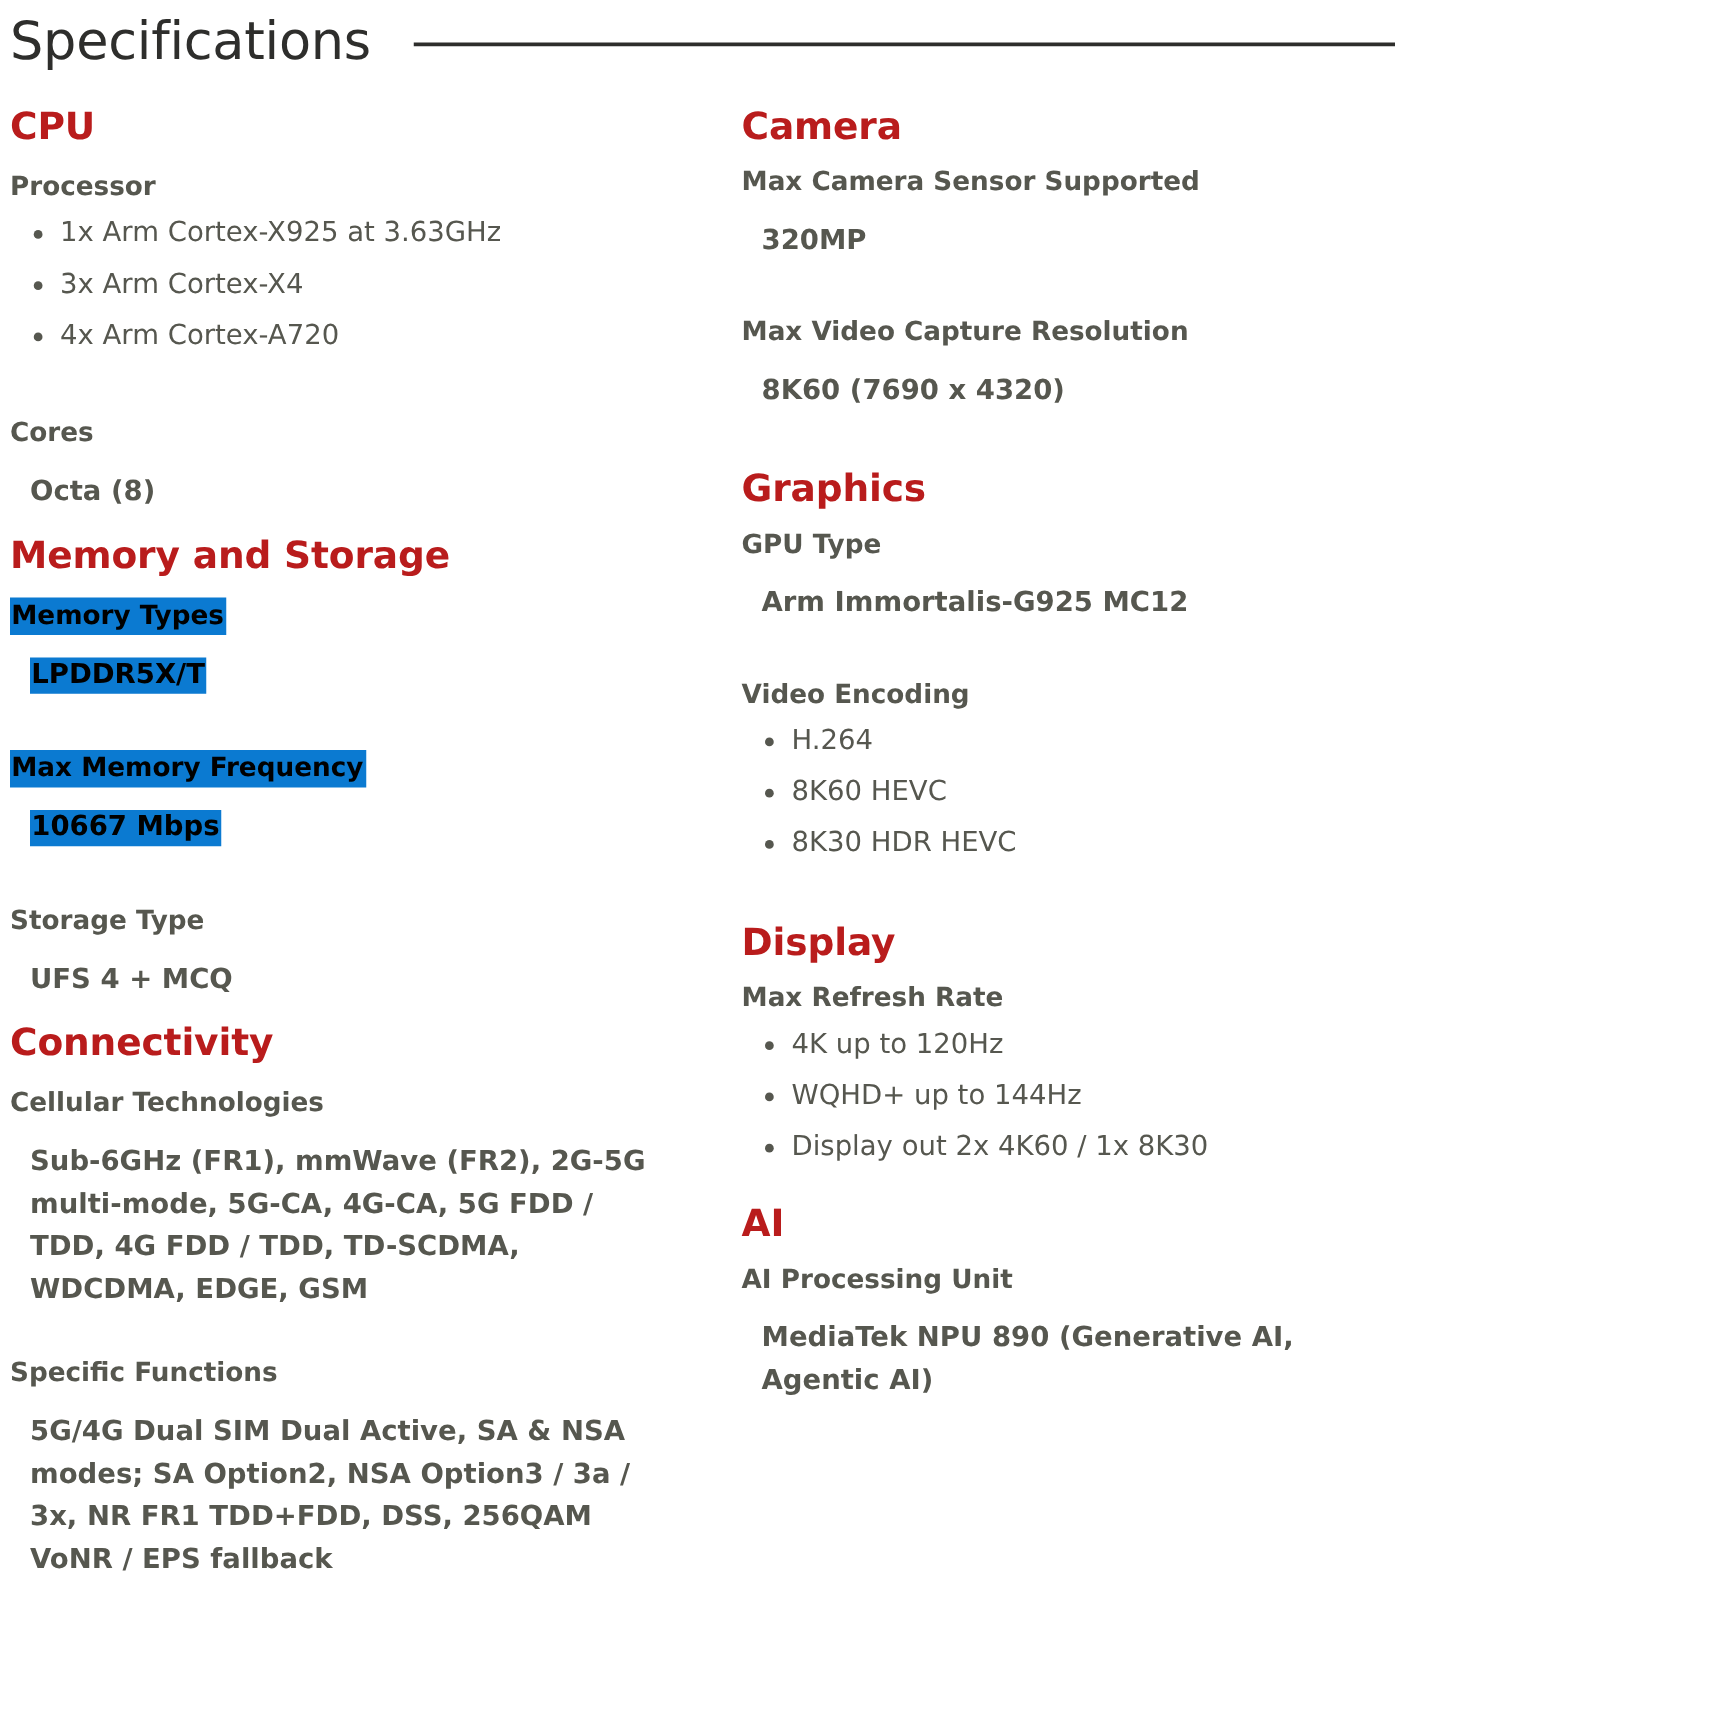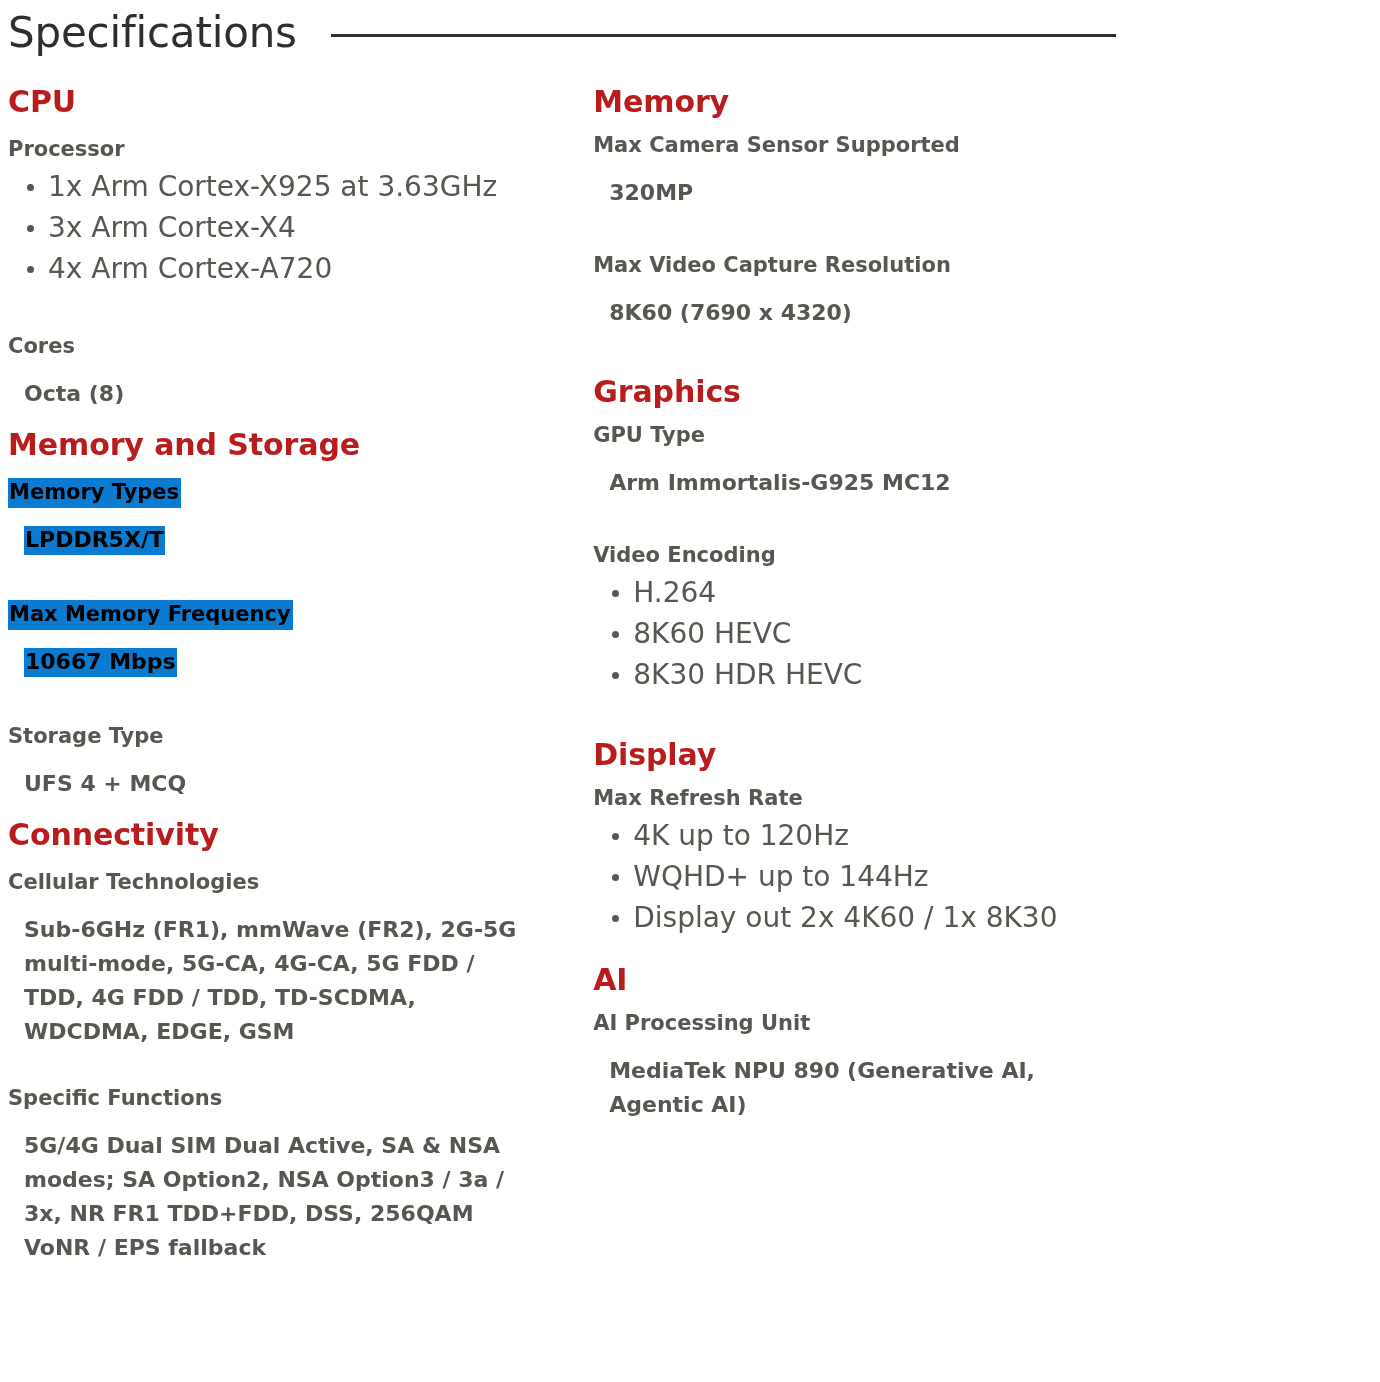--- a/index.html
+++ b/index.html
@@ -99,21 +99,21 @@
     color: #56574f;
     margin: 16px;
   }
   .spec-list {
     list-style: none;
     margin: 0;
     padding: 0;
   }
   .spec-list li {
     position: relative;
-    font-size: 28px;
+    font-size: 22px;
     line-height: 41px;
     font-weight: 400;
     color: #56574f;
     padding-left: 40px;
   }
   .spec-list li::before {
     content: "";
     position: absolute;
     left: 19px;
     top: 18px;
@@ -201,21 +201,21 @@
           <div class="spec-label">Specific Functions</div>
           <div class="spec-value">5G/4G Dual SIM Dual Active, SA &amp; NSA modes; SA Option2, NSA Option3 / 3a / 3x, NR FR1 TDD+FDD, DSS, 256QAM VoNR / EPS fallback</div>
         </div>
       </div>
 
     </div>
 
     <div class="col col-right">
 
       <div>
-        <h2 class="section-heading">Memory</h2>
+        <h2 class="section-heading">Camera</h2>
 
         <div class="spec" style="margin-bottom:40px;">
           <div class="spec-label">Max Camera Sensor Supported</div>
           <div class="spec-value">320MP</div>
         </div>
 
         <div class="spec" style="margin-bottom:44px;">
           <div class="spec-label">Max Video Capture Resolution</div>
           <div class="spec-value">8K60 (7690 x 4320)</div>
         </div>

